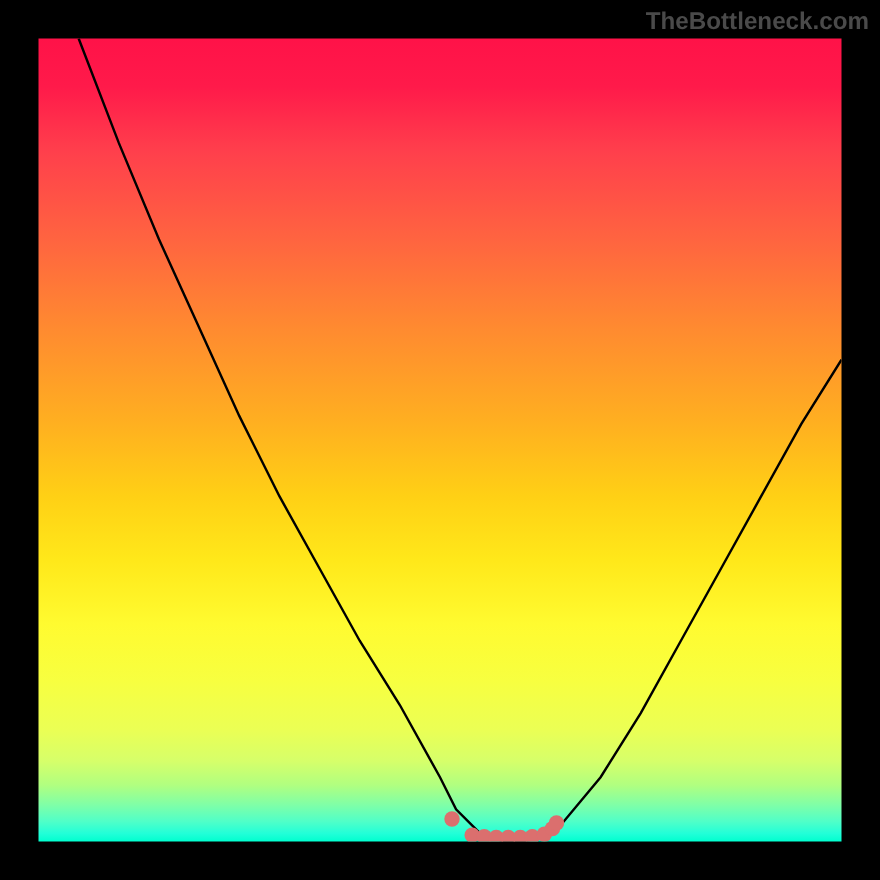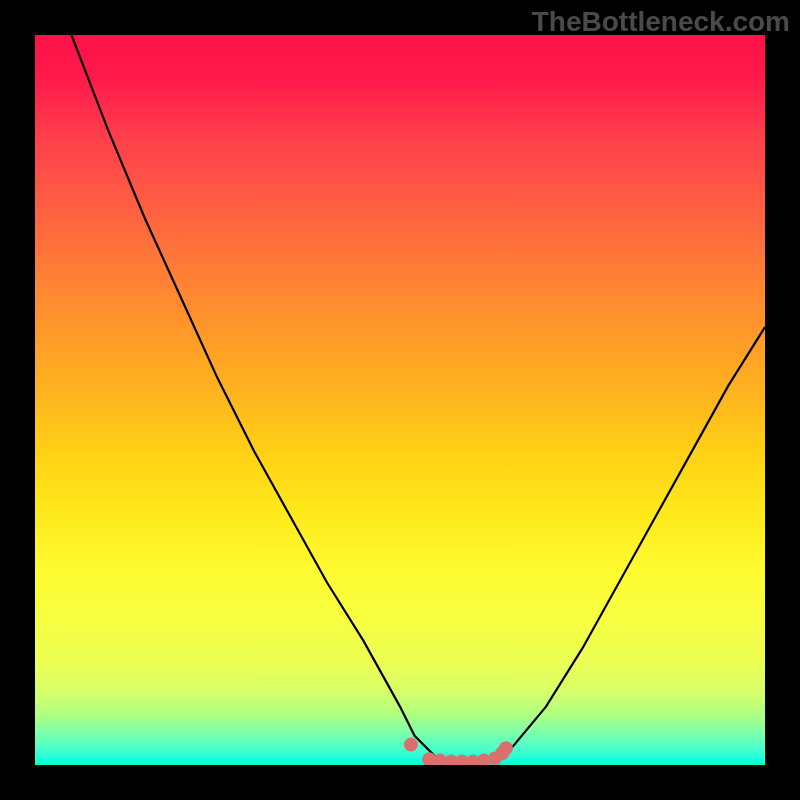--- a/index.html
+++ b/index.html
@@ -15,21 +15,21 @@
     position: relative;
     width: 800px;
     height: 800px;
     background: #000;
   }
   .watermark {
     position: absolute;
     top: 6px;
     right: 10px;
     color: #4a4a4a;
-    font-size: 28px;
+    font-size: 22px;
     font-weight: 600;
     z-index: 50;
   }
   .chart-wrap {
     position: absolute;
     left: 35px;
     top: 35px;
     width: 730px;
     height: 730px;
     

